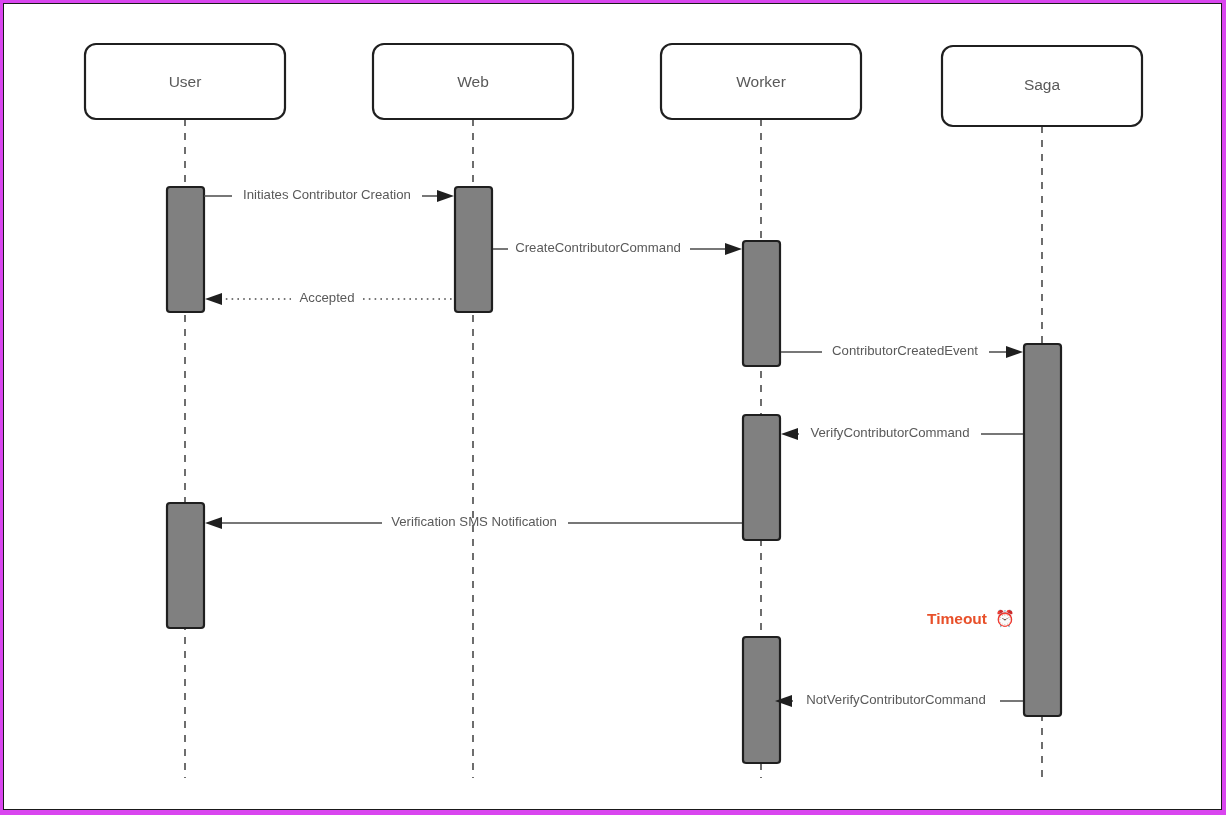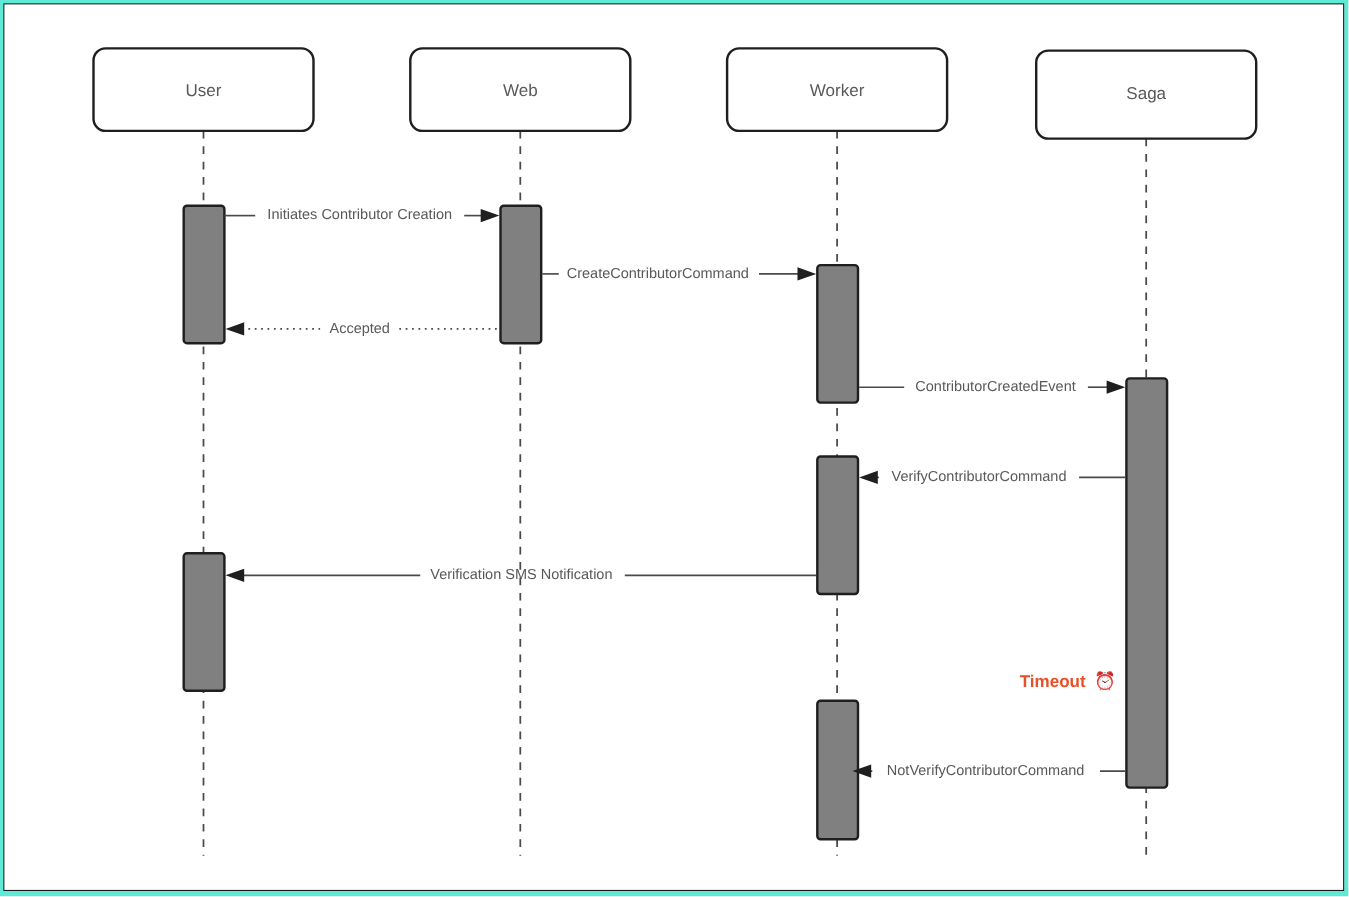--- a/index.html
+++ b/index.html
@@ -6,21 +6,21 @@
   html, body {
     margin: 0;
     padding: 0;
     background: #ffffff;
     font-family: "Liberation Sans", "DejaVu Sans", sans-serif;
   }
   #stage {
     position: relative;
     width: 1226px;
     height: 815px;
-    background: #5eead4;
+    background: #d946ef;
     overflow: hidden;
   }
   #frame {
     position: absolute;
     left: 3px;
     top: 3px;
     width: 1219px;
     height: 807px;
     border: 1.6px solid #1a1a1a;
     box-sizing: border-box;

